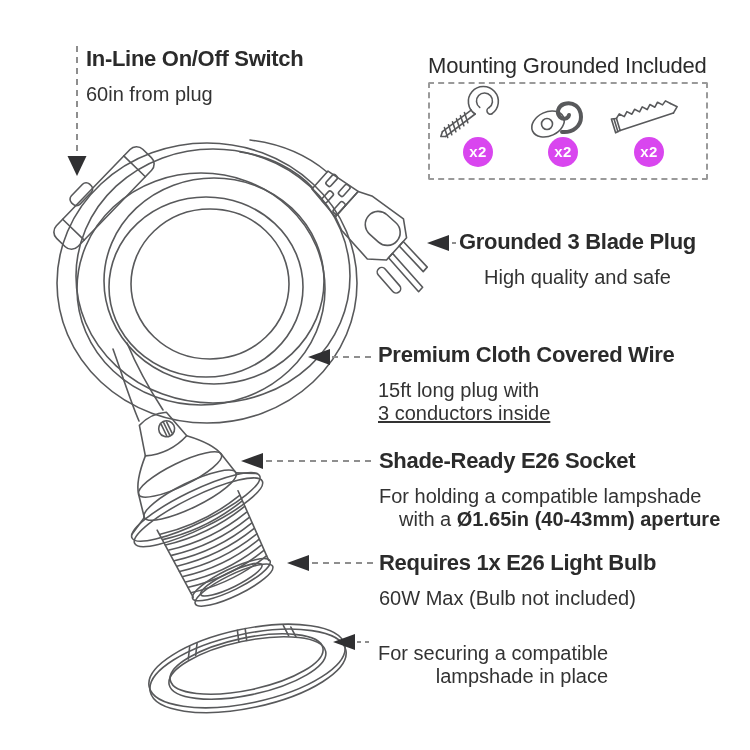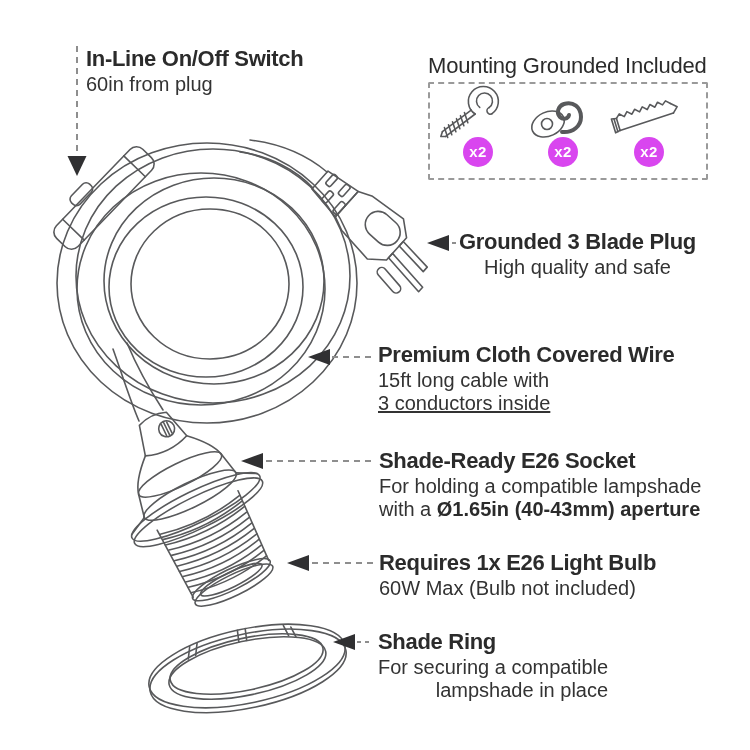--- a/index.html
+++ b/index.html
@@ -3,21 +3,21 @@
 <meta charset="utf-8">
 <style>
   html,body{margin:0;padding:0;background:#ffffff;}
   .stage{
     position:relative;width:750px;height:750px;background:#ffffff;overflow:hidden;
     font-family:"Liberation Sans",sans-serif;color:#2b2b2b;
   }
   .art{position:absolute;left:0;top:0;width:750px;height:750px;}
   .callout{position:absolute;}
   .c-title{font-weight:bold;font-size:22px;line-height:24px;letter-spacing:-0.3px;color:#2b2b2b;white-space:nowrap;}
-  .c-sub{font-size:20px;line-height:23px;font-weight:400;color:#333333;margin-top:2px;white-space:nowrap;}
+  .c-sub{font-size:20px;line-height:23px;font-weight:400;color:#333333;margin-top:12px;white-space:nowrap;}
   .c-sub b{font-weight:bold;color:#2b2b2b;}
   .hw-title{position:absolute;left:428px;top:54px;font-size:22px;line-height:24px;font-weight:400;letter-spacing:-0.2px;color:#2b2b2b;white-space:nowrap;}
   .hw-box{position:absolute;left:428px;top:82px;width:280px;height:98px;box-sizing:border-box;border:2px dashed #9a9a9a;border-radius:2px;}
   .qty-badge{
     position:absolute;width:30px;height:30px;border-radius:50%;
     background:#d946ef;color:#ffffff;font-size:15px;font-weight:bold;
     text-align:center;line-height:30px;top:137px;letter-spacing:0.3px;
   }
   .qty-1{left:463px;} .qty-2{left:548px;} .qty-3{left:634px;}
 </style>
@@ -174,37 +174,36 @@
     <div class="c-sub">60in from plug</div>
   </div>
 
   <div class="callout" style="left:459px;top:230px;text-align:center;">
     <div class="c-title">Grounded 3 Blade Plug</div>
     <div class="c-sub">High quality and safe</div>
   </div>
 
   <div class="callout" style="left:378px;top:343px;">
     <div class="c-title">Premium Cloth Covered Wire</div>
-    <div class="c-sub">15ft long cable with</div>
+    <div class="c-sub">15ft long plug with</div>
     <div class="c-sub" style="margin-top:0;text-decoration:underline;">3 conductors inside</div>
   </div>
 
   <div class="callout" style="left:379px;top:449px;">
     <div class="c-title">Shade-Ready E26 Socket</div>
     <div class="c-sub">For holding a compatible lampshade</div>
-    <div class="c-sub" style="margin-top:0;"><span>with a </span><b>Ø1.65in (40-43mm) aperture</b></div>
+    <div class="c-sub" style="margin-top:0;margin-left:20px;"><span>with a </span><b>Ø1.65in (40-43mm) aperture</b></div>
   </div>
 
   <div class="callout" style="left:379px;top:551px;">
     <div class="c-title">Requires 1x E26 Light Bulb</div>
     <div class="c-sub">60W Max (Bulb not included)</div>
   </div>
 
   <div class="callout" style="left:378px;top:630px;">
-    <div class="c-title">Shade Ring</div>
     <div class="c-sub">For securing a compatible</div>
     <div class="c-sub" style="margin-top:0;text-align:right;">lampshade in place</div>
   </div>
 
   <div class="hw-title">Mounting Grounded Included</div>
   <div class="hw-box"></div>
   <div class="qty-badge qty-1">x2</div>
   <div class="qty-badge qty-2">x2</div>
   <div class="qty-badge qty-3">x2</div>
 

